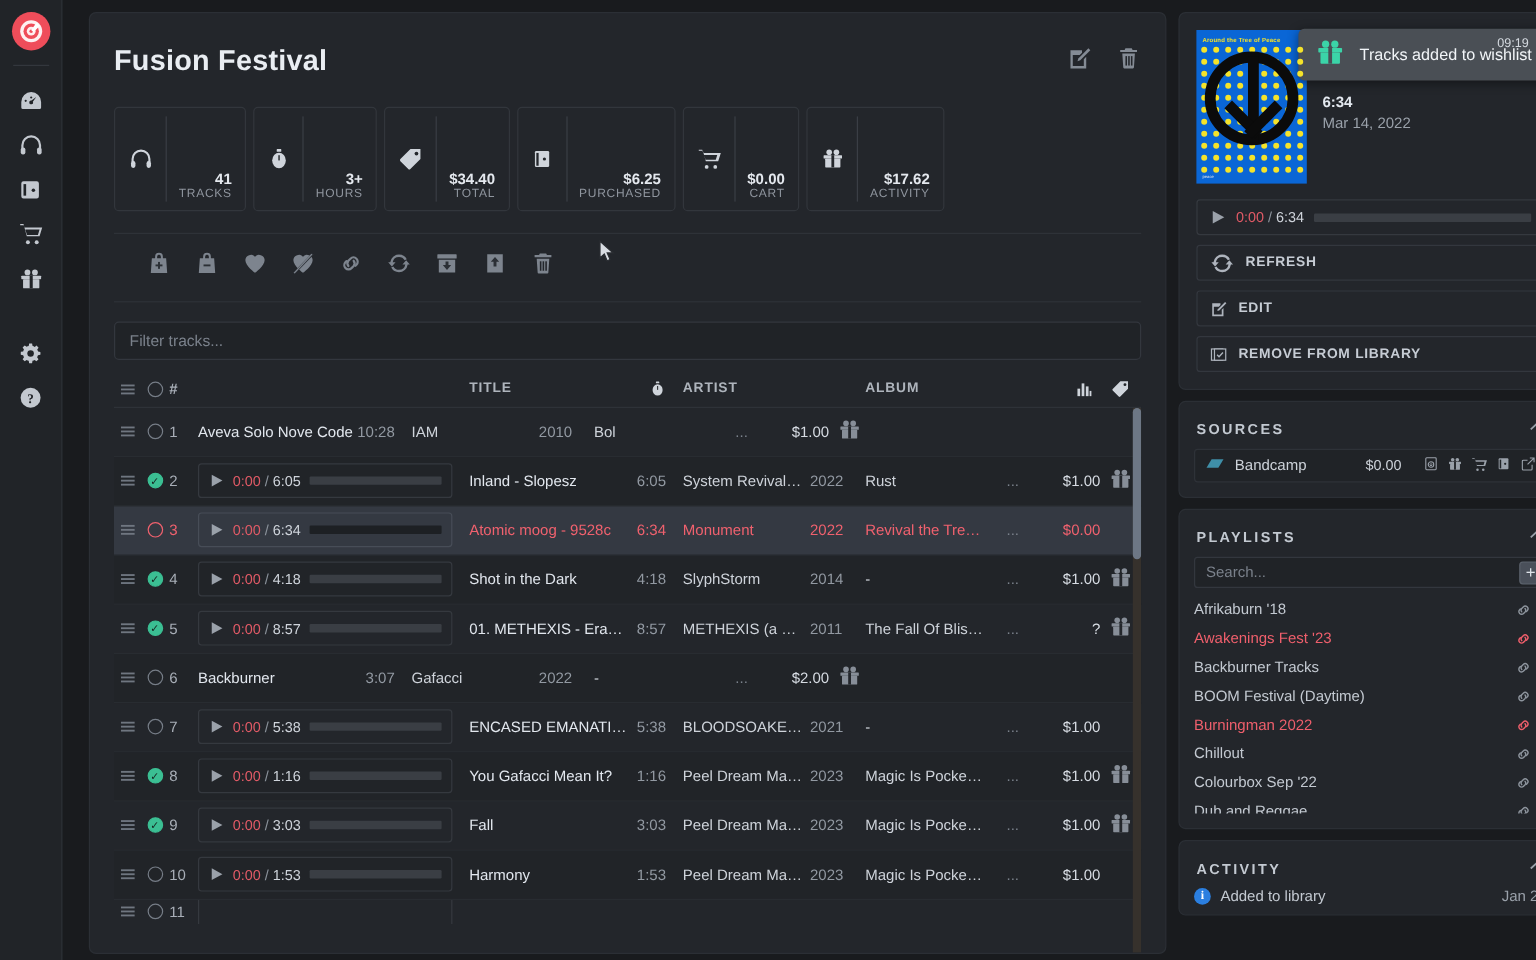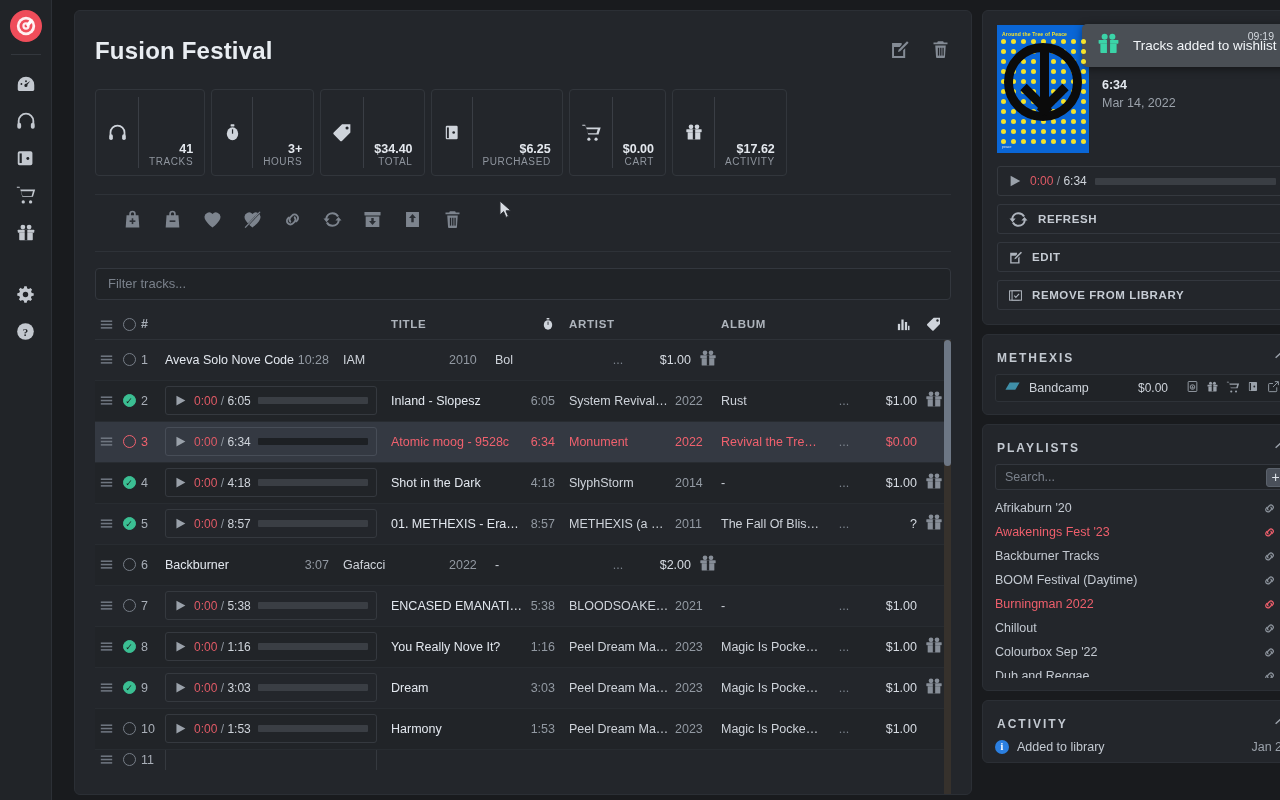--- a/index.html
+++ b/index.html
@@ -829,21 +829,21 @@
       <div class="player-box">
         <span class="pplay">
                   <svg width="13" height="13" viewBox="0 0 16 16" fill="currentColor">
                     <path d="M3 2l11 6-11 6z"></path>
                   </svg>
                 </span>
         <span class="ptime"><span>0:00</span><span class="slash"> / </span><span class="total">1:16</span></span>
         <span class="pbar"></span>
       </div>
     </div>
-    <div class="c-title">You Really Nove It?</div>
+    <div class="c-title">You Gafacci Mean It?</div>
     <div class="c-dur">1:16</div>
     <div class="c-artist">Peel Dream Ma…</div>
     <div class="c-year">2023</div>
     <div class="c-album">Magic Is Pocke…</div>
     <div class="c-more">...</div>
     <div class="c-price">$1.00</div>
     <div class="c-gift">
               <span><svg width="20" height="20" viewBox="0 0 24 24" fill="currentColor">
                   <rect x="2.8" y="8.8" width="18.4" height="3.4" rx=".5"></rect>
                   <rect x="4.4" y="12.2" width="15.2" height="8.8" rx=".7"></rect>
@@ -869,21 +869,21 @@
       <div class="player-box">
         <span class="pplay">
                   <svg width="13" height="13" viewBox="0 0 16 16" fill="currentColor">
                     <path d="M3 2l11 6-11 6z"></path>
                   </svg>
                 </span>
         <span class="ptime"><span>0:00</span><span class="slash"> / </span><span class="total">3:03</span></span>
         <span class="pbar"></span>
       </div>
     </div>
-    <div class="c-title">Dream</div>
+    <div class="c-title">Fall</div>
     <div class="c-dur">3:03</div>
     <div class="c-artist">Peel Dream Ma…</div>
     <div class="c-year">2023</div>
     <div class="c-album">Magic Is Pocke…</div>
     <div class="c-more">...</div>
     <div class="c-price">$1.00</div>
     <div class="c-gift">
               <span><svg width="20" height="20" viewBox="0 0 24 24" fill="currentColor">
                   <rect x="2.8" y="8.8" width="18.4" height="3.4" rx=".5"></rect>
                   <rect x="4.4" y="12.2" width="15.2" height="8.8" rx=".7"></rect>
@@ -1109,21 +1109,21 @@
               <path d="M10 12.2l2.6 2.7 5.2-5.6" stroke-width="1.8"></path>
             </svg>
           </span>
     <span>REMOVE FROM LIBRARY</span>
   </div>
       </div>
   </div>
 
   <div class="card">
     <div class="sec-head">
-      <span>METHEXIS</span>
+      <span>SOURCES</span>
       <span class="caret">
         <svg width="14" height="14" viewBox="0 0 16 16" fill="none" stroke="currentColor" stroke-width="1.7">
             <path d="M3 10l5-4.5 5 4.5"></path>
           </svg>
       </span>
     </div>
     <div id="sources-list">
   <div class="source-row">
     <span><svg width="17" height="13" viewBox="0 0 24 18" fill="#3f8fa8">
               <path d="M2 13.5L8 3.5h14L16 13.5z"></path>
@@ -1171,21 +1171,21 @@
           </svg>
       </span>
     </div>
     <div id="pl-search">
       <input type="text" placeholder="Search..." style="">
       <div id="pl-add">+</div>
     </div>
     <div id="pl-list">
       <div id="pl-items">
   <div class="pl-item">
-    <span>Afrikaburn '20</span>
+    <span>Afrikaburn '18</span>
     <span class="lnk">
               <svg width="15" height="15" viewBox="0 0 24 24" fill="none" stroke="currentColor" stroke-width="1.9" stroke-linecap="round">
                 <path d="M9.8 14.2a3.6 3.6 0 0 1 0-4.6l2-2a3.6 3.6 0 0 1 5.2 5.1l-.9.9"></path>
                 <path d="M14.2 9.8a3.6 3.6 0 0 1 0 4.6l-2 2a3.6 3.6 0 0 1-5.2-5.1l.9-.9"></path>
               </svg>
             </span>
   </div>
   <div class="pl-item hot">
     <span>Awakenings Fest '23</span>
     <span class="lnk">

